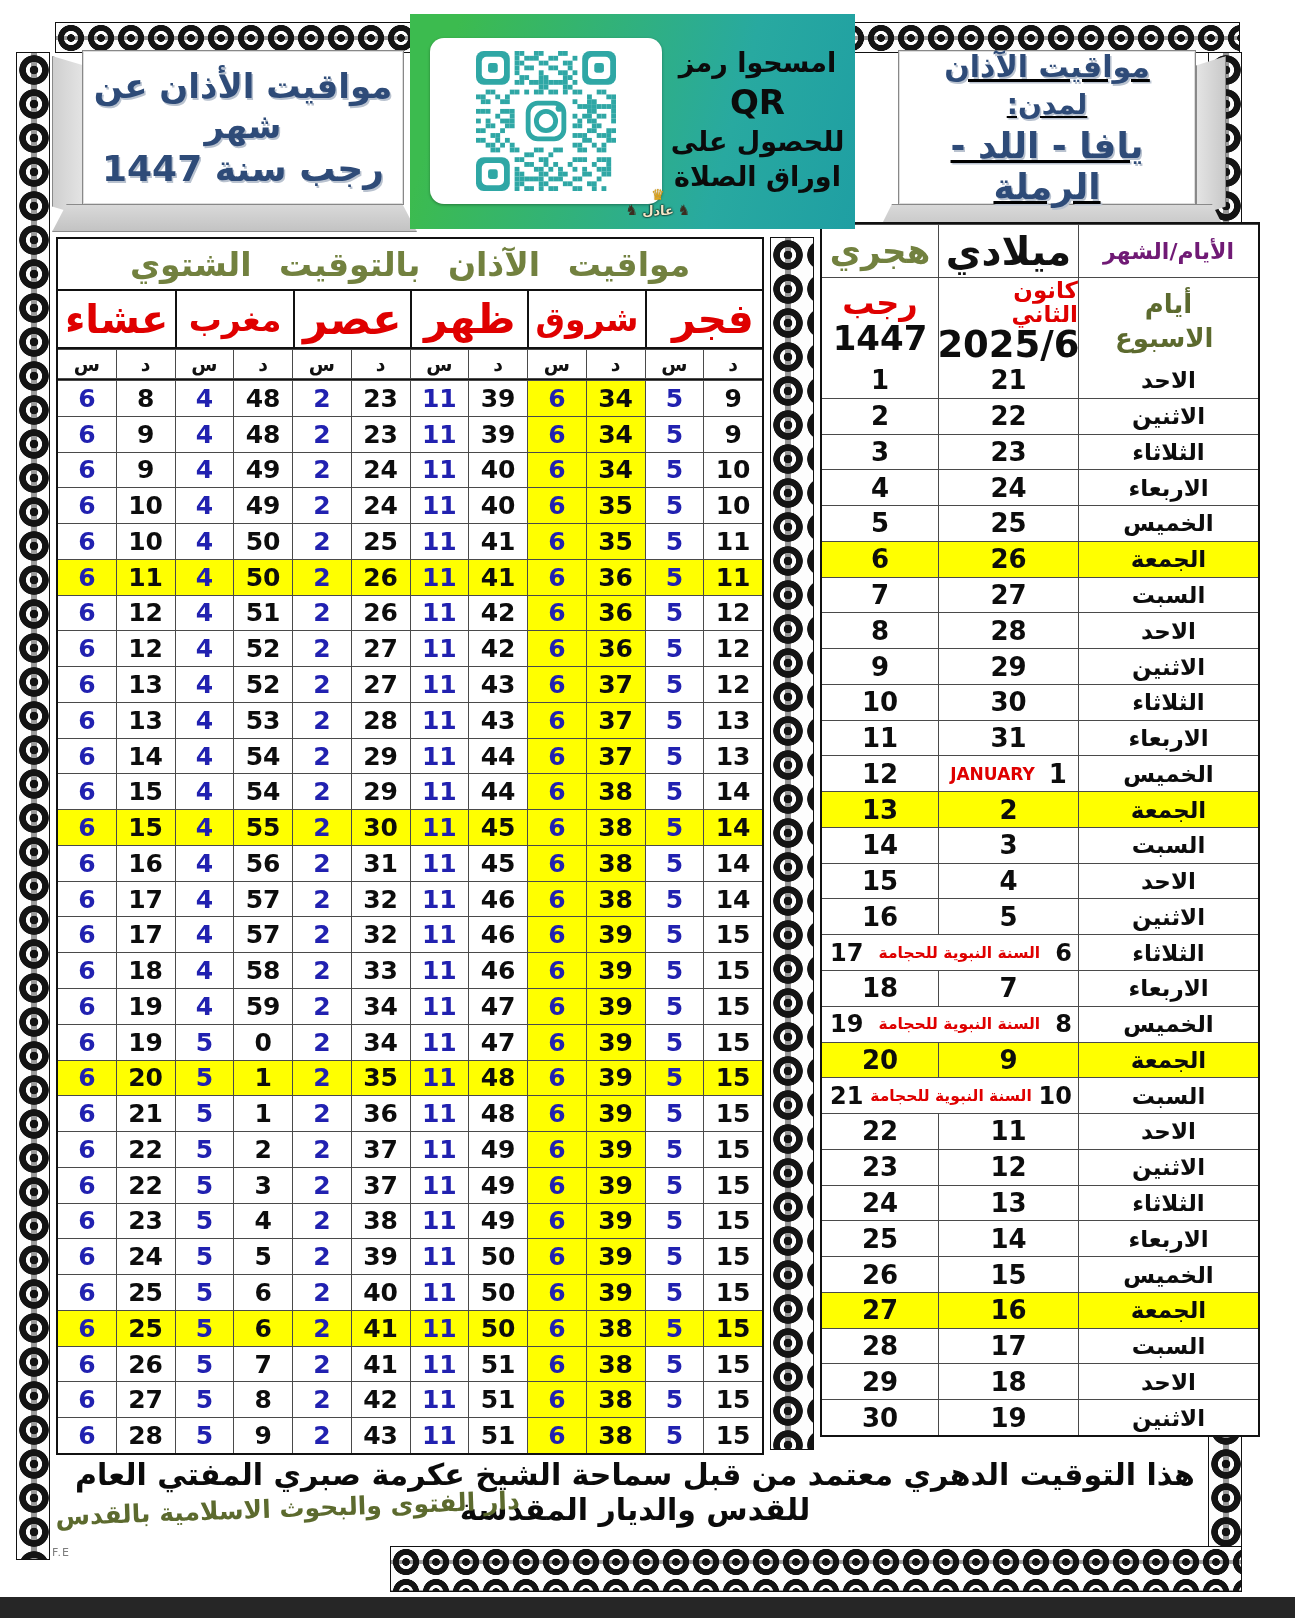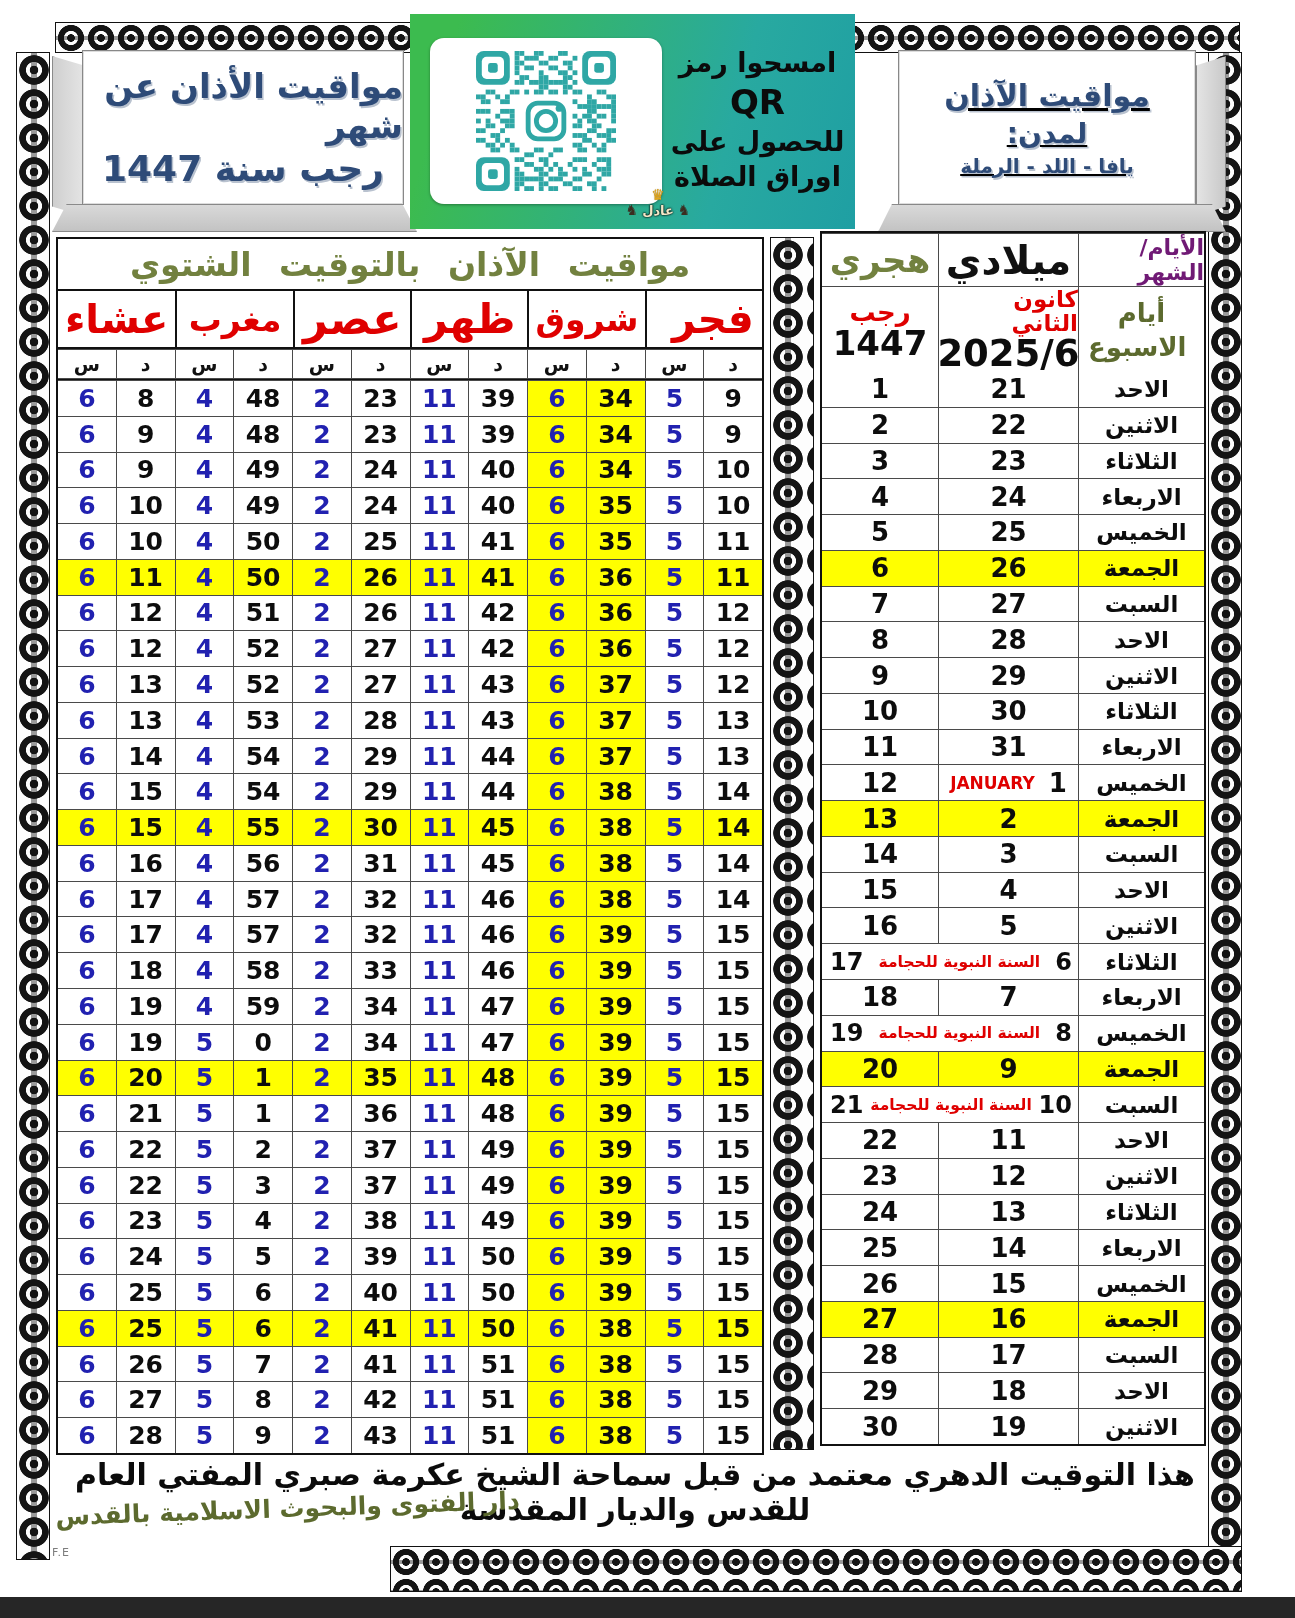--- a/index.html
+++ b/index.html
@@ -27,21 +27,21 @@
       linear-gradient(90deg, transparent 42%, #9a9a9a 42% 58%, transparent 58%);
     background-size:34px 34px;
   }
 
   
   .box3d { background:#fff; border:1px solid #888; box-shadow:inset 0 0 0 1px #ddd; }
   .floor3d { background:linear-gradient(#d9d9d9,#c3c3c3); border:1px solid #8a8a8a; clip-path:polygon(4% 0,96% 0,100% 100%,0 100%); }
   .wall-l { background:linear-gradient(90deg,#cfcfcf,#e4e4e4); border:1px solid #8a8a8a; clip-path:polygon(0 0,100% 6%,100% 100%,0 94%); }
   .wall-r { background:linear-gradient(90deg,#e4e4e4,#c9c9c9); border:1px solid #8a8a8a; clip-path:polygon(0 6%,100% 0,100% 94%,0 100%); }
   .navy { color:#2e4b78; font-weight:bold; text-shadow:1.5px 1.5px 0 #b9c2cf; }
-  .titlebox { display:flex; flex-direction:column; justify-content:center; align-items:center; text-align:right; direction:rtl; }
+  .titlebox { display:flex; flex-direction:column; justify-content:center; align-items:center; text-align:center; direction:rtl; }
 
   
   .qrpanel { background:linear-gradient(105deg,#3cbb4f 10%,#28a9a0 70%,#1f9fa3 100%); display:flex; }
   .qrcard { background:#fff; border-radius:14px; box-shadow:0 1px 3px rgba(0,0,0,.35); display:flex; align-items:center; justify-content:center; }
   .qrtext { direction:rtl; color:#0b0b0b; font-weight:bold; display:flex; flex-direction:column; justify-content:center; align-items:center; gap:4px; text-align:center; }
   .sig { display:flex; flex-direction:column; align-items:center; line-height:1; z-index:6; }
   .sig .crown { color:#e5a817; font-size:15px; text-shadow:0 0 1px #7a5200; }
   .sig .name  { color:#f5e9c8; font-size:13px; font-weight:bold; text-shadow:0 0 2px #000,0 0 2px #000; }
   .sig .kn { color:#3b2d20; font-size:14px; }
 
@@ -105,21 +105,21 @@
   <div class="abs box3d titlebox" style="left:82px; top:50px; width:322px; height:155px;">
     <div class="navy" style="font-size:34px;">مواقيت الأذان عن شهر</div>
     <div class="navy" style="font-size:36px; margin-top:2px;">رجب سنة 1447</div>
   </div>
 
   <div class="abs wall-r" style="left:1196px; top:56px; width:30px; height:160px;"></div>
   <div class="abs floor3d" style="left:878px; top:204px; width:348px; height:28px;"></div>
   <div class="abs box3d titlebox" style="left:898px; top:50px; width:298px; height:155px;text-decoration:underline;">
     <div class="navy" style="font-size:30px;">مواقيت الآذان</div>
     <div class="navy" style="font-size:28px; margin:4px 0;">لمدن:</div>
-    <div class="navy" style="font-size:20px;">يافا - اللد - الرملة</div>
+    <div class="navy" style="font-size:36px;">يافا - اللد - الرملة</div>
   </div>
 
   <div class="abs qrpanel" style="left:410px; top:14px; width:445px; height:215px; z-index:5;">
     <div class="qrcard" style="margin:24px 0 0 20px; width:232px; height:166px;">
       <svg width="140" height="140" viewBox="0 0 29 29">
         <g fill="#2fa7a5">
           <rect x="0" y="0" width="7" height="7" rx="1.6"></rect>
             <rect x="22" y="0" width="7" height="7" rx="1.6"></rect>
             <rect x="0" y="22" width="7" height="7" rx="1.6"></rect>
         </g>
@@ -836,29 +836,29 @@
           <div class="c hour">11</div>
           <div class="c minute">51</div>
           <div class="c hour sun">6</div>
           <div class="c minute sun">38</div>
           <div class="c hour">5</div>
           <div class="c minute">15</div>
         </div>
       </div>
   </div>
 
-  <div class="abs cal" style="left:820px; top:231px; width:386px;">
+  <div class="abs cal" style="left:820px; top:222px; width:440px;">
     <div class="calhead1">
       <div class="h1c hijri">هجري</div>
       <div class="h1c greg">ميلادي</div>
       <div class="h1c dm">الأيام/الشهر</div>
     </div>
     <div class="calhead2">
       <div class="h2c">
-        <span class="red" style="font-size:26px; word-spacing:6px;">رجب</span>
+        <span class="red" style="font-size:32px; word-spacing:6px;">رجب</span>
         <span style="font-size:34px; font-weight:800; color:#0d0d0d;">1447</span>
       </div>
       <div class="h2c">
         <span class="red" style="font-size:23px;">كانون الثاني</span>
         <span dir="ltr" style="font-size:37px; font-weight:800; color:#0d0d0d;">2025/6</span>
       </div>
       <div class="h2c">
         <span style="font-size:26px; font-weight:800; color:#5c6a2e; line-height:1.3; text-align:center; width:90px;">أيام الاسبوع</span>
       </div>
     </div>

